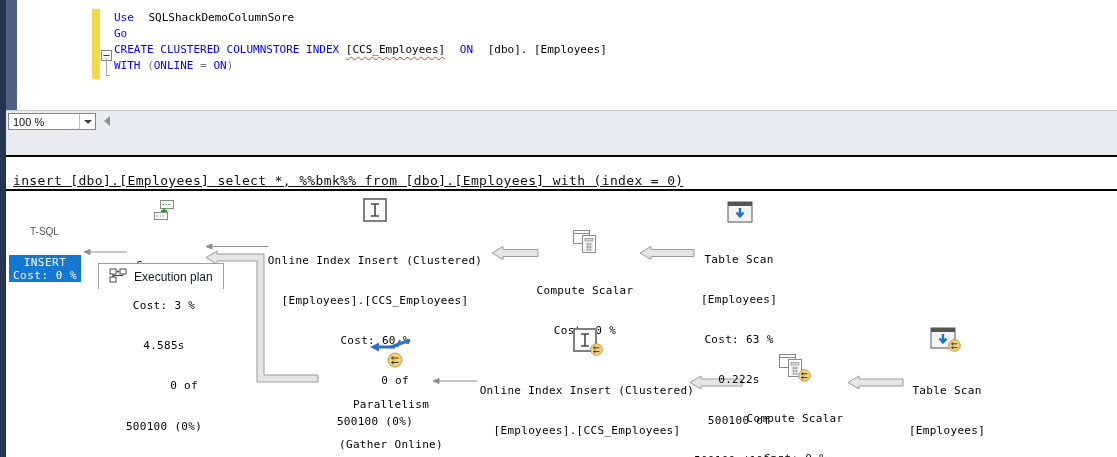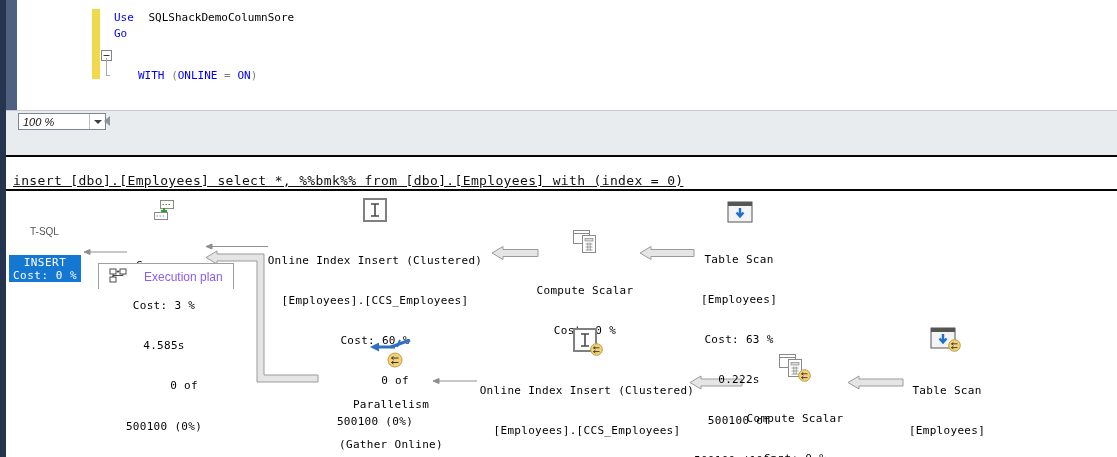--- a/index.html
+++ b/index.html
@@ -18,30 +18,30 @@
   .kw{color:#0000ff;}
   .op{color:#808080;}
   .plain{color:#000000;margin-left:8px;}
   .err{color:#000000;text-decoration:underline wavy #e03c31 1px;text-underline-offset:3px;}
   .fold-box{position:absolute;left:84px;top:47px;width:11px;height:11px;}
   .fold-guide-v{position:absolute;left:89px;top:58px;width:1px;height:17px;background:#a8a8a8;}
   .fold-guide-t{position:absolute;left:89px;top:75px;width:4px;height:1px;background:#a8a8a8;}
 
   
   .zoom-row{position:absolute;left:6px;top:110px;width:1111px;height:22px;background:#e9ecef;border-top:1px solid #c6cad0;box-sizing:border-box;}
-  .zoom-combo{position:absolute;left:12px;top:2px;width:88px;height:17px;background:#fff;border:1px solid #7c8795;
-              display:flex;align-items:center;box-sizing:border-box;font-style:italic;}
+  .zoom-combo{position:absolute;left:2px;top:2px;width:88px;height:17px;background:#fff;border:1px solid #7c8795;
+              display:flex;align-items:center;box-sizing:border-box;}
   .zoom-combo .val{flex:1;padding-left:4px;font-size:11px;color:#111;}
   .combo-btn{width:15px;height:100%;border-left:1px solid #b9bec7;display:flex;align-items:center;justify-content:center;}
   .tri-down{width:0;height:0;border-left:4px solid transparent;border-right:4px solid transparent;border-top:4px solid #3a3f46;}
   .tri-left{position:absolute;left:104px;top:116px;width:0;height:0;border-top:5px solid transparent;border-bottom:5px solid transparent;border-right:6px solid #8e939b;}
 
   
   .tabstrip{position:absolute;left:6px;top:132px;width:1111px;height:23px;background:#e9ecef;}
-  .tab{position:absolute;display:flex;align-items:center;gap:17px;font-size:12px;color:#8b5cf6;}
+  .tab{position:absolute;display:flex;align-items:center;gap:7px;font-size:12px;color:#0f172a;}
   .tab-messages{left:10px;top:136px;height:19px;}
   .tab-exec{left:92px;top:131px;height:26px;background:#ffffff;border:1px solid #9aa0a8;border-bottom:none;
             padding:0 10px;z-index:3;box-sizing:border-box;}
   .sep-black{position:absolute;left:6px;width:1111px;height:2px;background:#050505;z-index:1;}
 
   
   .res-line{position:absolute;left:13px;white-space:pre;font-size:13px;letter-spacing:0.35px;color:#111;
             font-family:"DejaVu Sans Mono","Liberation Mono",monospace;}
 
   
@@ -72,21 +72,22 @@
       <svg width="11" height="11" viewBox="0 0 11 11">
         <rect x="0.5" y="0.5" width="10" height="10" fill="#fff" stroke="#848484"></rect>
         <line x1="2.5" y1="5.5" x2="8.5" y2="5.5" stroke="#3a3a3a"></line>
       </svg>
     </div>
     <div class="fold-guide-v"></div>
     <div class="fold-guide-t"></div>
 
     <div class="code-line" style="top:10px;"><span class="kw">Use </span><span class="plain">SQLShackDemoColumnSore</span></div>
     <div class="code-line" style="top:26px;"><span class="kw">Go</span></div>
-    <div class="code-line" style="top:68px;margin-left:24px;"><span class="kw">WITH </span><span class="op">(</span><span class="kw">ONLINE</span><span class="op"> = </span><span class="kw">ON</span><span class="op">)</span></div>
+    <div class="code-line" style="top:42px;"><span class="kw">CREATE CLUSTERED COLUMNSTORE INDEX </span><span class="err">[CCS_Employees]</span><span class="plain"> </span><span class="kw">ON</span><span class="plain"> [dbo]. [Employees]</span></div>
+    <div class="code-line" style="top:58px;"><span class="kw">WITH </span><span class="op">(</span><span class="kw">ONLINE</span><span class="op"> = </span><span class="kw">ON</span><span class="op">)</span></div>
   </div>
 
   <div class="zoom-row">
     <div class="zoom-combo">
       <span class="val">100 %</span>
       <span class="combo-btn">
           <span class="tri-down" style="position:static;"></span>
         </span>
     </div>
   </div>

